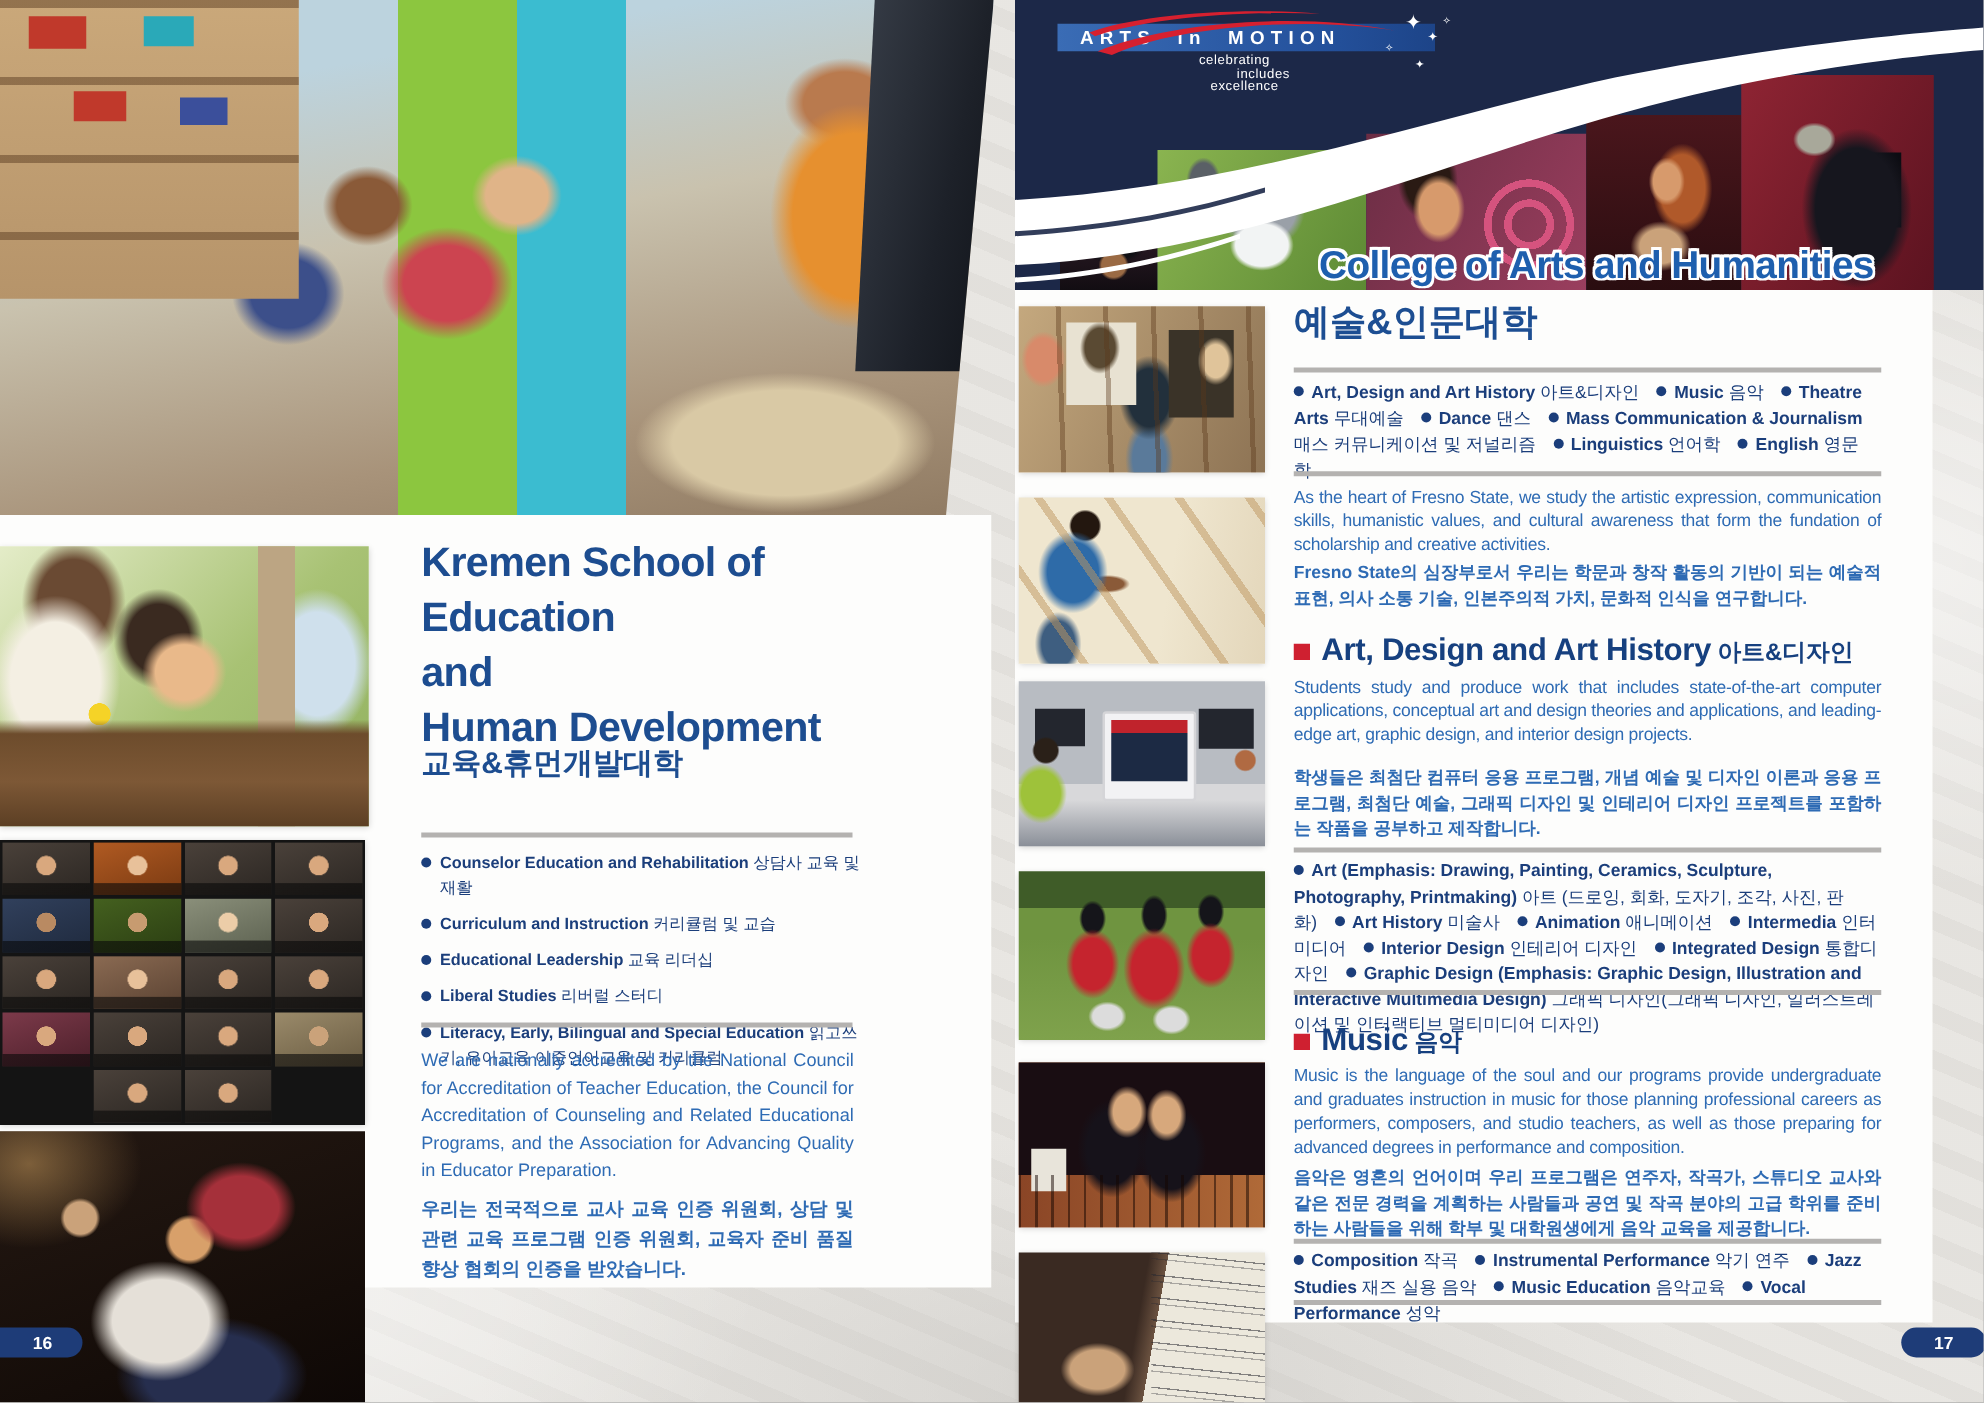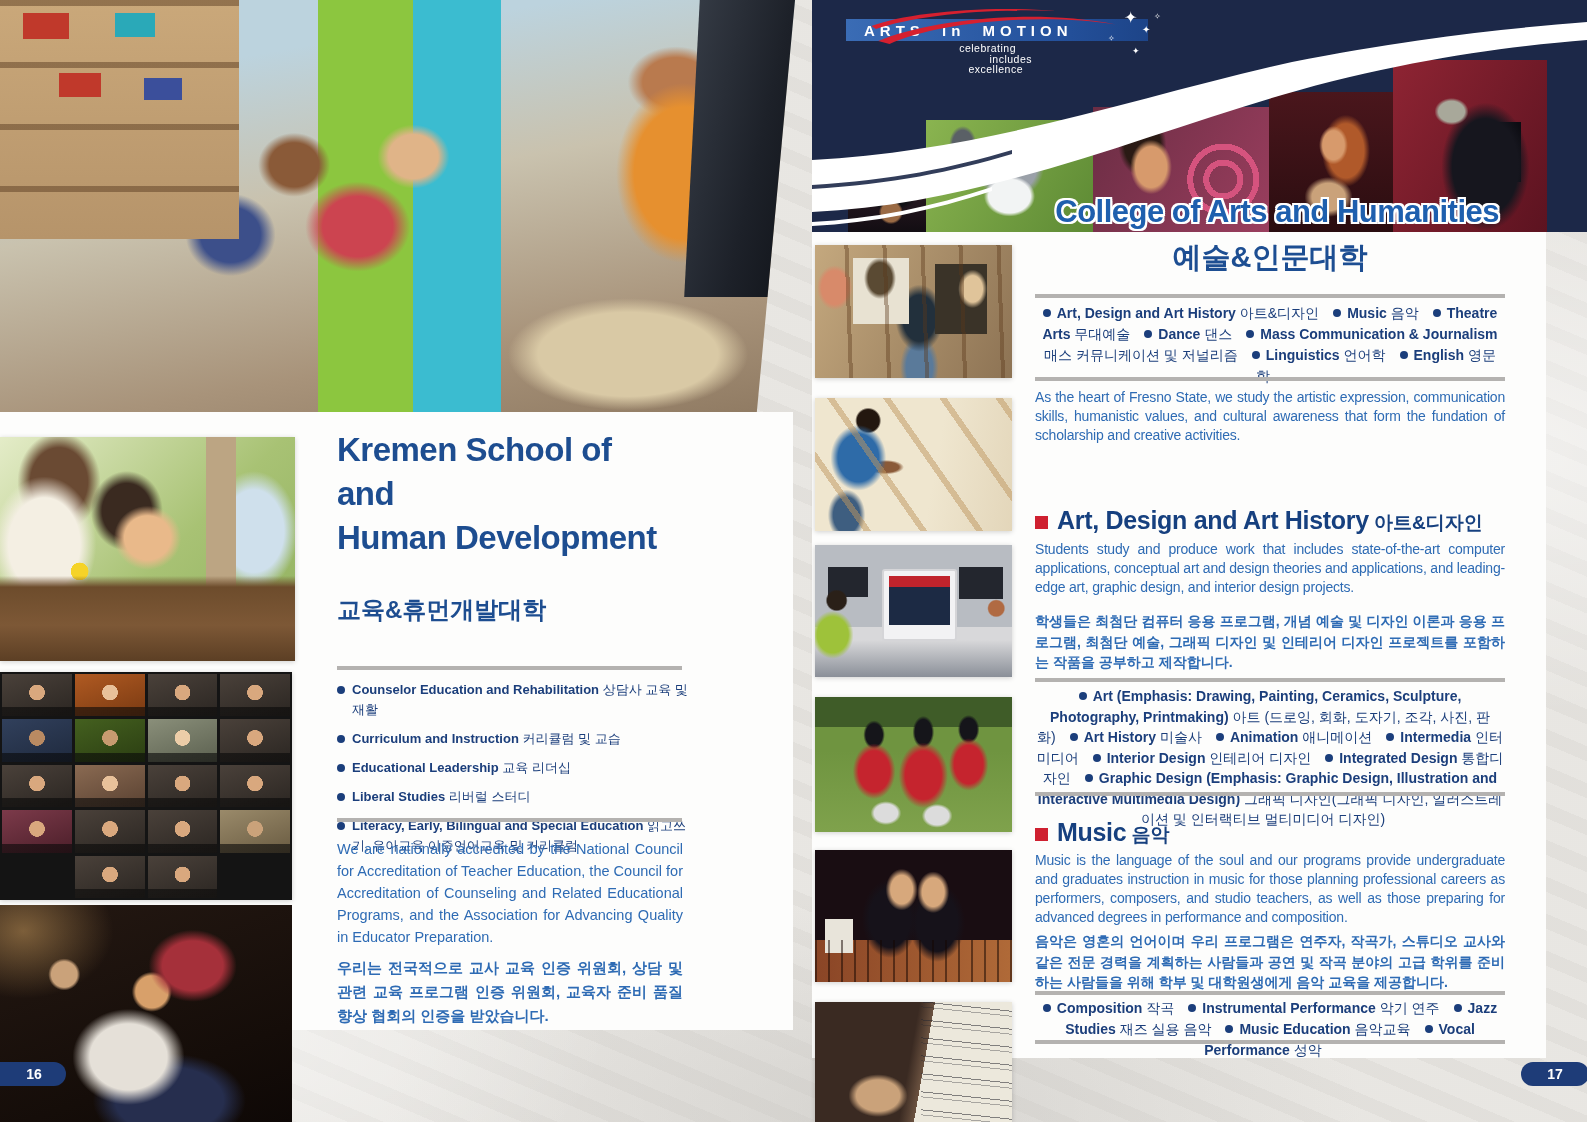--- a/index.html
+++ b/index.html
@@ -212,21 +212,21 @@
     background:repeating-linear-gradient(90deg, rgba(20,5,0,.5) 0 2px, transparent 2px 13px);}
   .photo-sheet{left:815px;top:1002px;width:197px;height:120px;
     background:
       radial-gradient(ellipse 36px 26px at 32% 78%, #caa27a 0 60%, transparent 82%),
       linear-gradient(100deg, #3a2a22 0 48%, #6b5240 55%, transparent 55%),
       linear-gradient(100deg, transparent 52%, #ece8dc 55%);}
   .photo-sheet .paper{right:0;top:0;width:46%;height:100%;transform:skewY(6deg);
     background:repeating-linear-gradient(180deg, transparent 0 4px, rgba(40,40,48,.55) 4px 5px, transparent 5px 9px, rgba(40,40,48,.35) 9px 10px, transparent 10px 18px);}
 
   
-  .rcol{position:absolute;left:1035px;width:470px;text-align:center;}
+  .rcol{position:absolute;left:1035px;width:470px;}
   .rp-kr-title{top:238px;margin:0;color:#1d4e92;font-size:29px;font-weight:bold;}
   .hr-r1{left:1035px;top:294px;width:470px;}
   .hr-r2{left:1035px;top:377px;width:470px;}
   .hr-r3{left:1035px;top:678px;width:470px;}
   .hr-r4{left:1035px;top:792px;width:470px;}
   .hr-r5{left:1035px;top:991px;width:470px;}
   .hr-r6{left:1035px;top:1040px;width:470px;}
   .flow-list{font-size:14px;line-height:21px;color:#1b3e7b;}
   .flow-item{display:inline;margin-right:14px;white-space:normal;}
   .flow-item .fdot{display:inline-block;width:8px;height:8px;border-radius:50%;background:#1b3e7b;margin-right:6px;vertical-align:1px;}
@@ -278,20 +278,21 @@
       <div class="vt"></div>
       <div class="vt"></div>
     <div class="vt"></div>
       <div class="vt"></div>
   </div>
   <div class="ph photo-lecture"></div>
 
   <h1 class="kremen-title">
 
   <div class="t-line">Kremen School of</div>
+      <div class="t-line">Education</div>
       <div class="t-line">and</div>
       <div class="t-line">Human Development</div>
     </h1>
   <div class="kremen-kr">교육&amp;휴먼개발대학</div>
 
   <div class="hr hr-l1"></div>
   <ul class="prog-list">
 
       <li>
         <span class="dot"></span><span class="li-en">Counselor Education and Rehabilitation</span> <span class="li-kr">상담사 교육 및 재활</span>
@@ -380,20 +381,21 @@
 
   <h2 class="rcol rp-kr-title">예술&amp;인문대학</h2>
 
   <div class="hr hr-r1"></div>
   <div class="rcol flow-list dept-list">
     
   <span class="flow-item"><span class="fdot"></span><span class="li-en">Art, Design and Art History</span> <span class="li-kr">아트&amp;디자인</span></span><span class="flow-item"><span class="fdot"></span><span class="li-en">Music</span> <span class="li-kr">음악</span></span><span class="flow-item"><span class="fdot"></span><span class="li-en">Theatre Arts</span> <span class="li-kr">무대예술</span></span><span class="flow-item"><span class="fdot"></span><span class="li-en">Dance</span> <span class="li-kr">댄스</span></span><span class="flow-item"><span class="fdot"></span><span class="li-en">Mass Communication &amp; Journalism</span> <span class="li-kr">매스 커뮤니케이션 및 저널리즘</span></span><span class="flow-item"><span class="fdot"></span><span class="li-en">Linguistics</span> <span class="li-kr">언어학</span></span><span class="flow-item"><span class="fdot"></span><span class="li-en">English</span> <span class="li-kr">영문학</span></span></div>
   <div class="hr hr-r2"></div>
 
   <p class="rcol body-en intro-en">As the heart of Fresno State, we study the artistic expression, communication skills, humanistic values, and cultural awareness that form the fundation of scholarship and creative activities.</p>
+  <p class="rcol body-kr intro-kr">Fresno State의 심장부로서 우리는 학문과 창작 활동의 기반이 되는 예술적 표현, 의사 소통 기술, 인본주의적 가치, 문화적 인식을 연구합니다.</p>
 
   <h3 class="sec-head art-head">
     <span class="red-sq"></span><span class="sec-en">Art, Design and Art History</span> <span class="sec-kr">아트&amp;디자인</span>
   </h3>
   <p class="rcol body-en art-body-en">Students study and produce work that includes state-of-the-art computer applications, conceptual art and design theories and applications, and leading-edge art, graphic design, and interior design projects.</p>
   <p class="rcol body-kr art-body-kr">학생들은 최첨단 컴퓨터 응용 프로그램, 개념 예술 및 디자인 이론과 응용 프로그램, 최첨단 예술, 그래픽 디자인 및 인테리어 디자인 프로젝트를 포함하는 작품을 공부하고 제작합니다.</p>
 
   <div class="hr hr-r3"></div>
   <div class="rcol flow-list majors-list">
     

